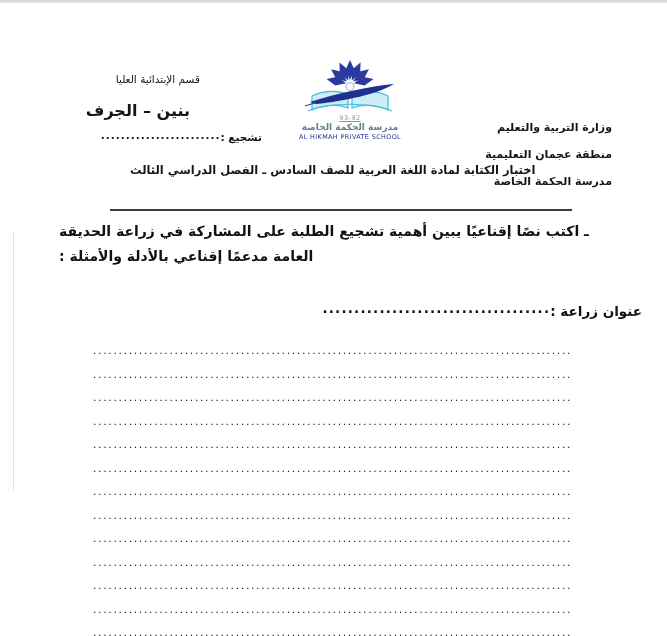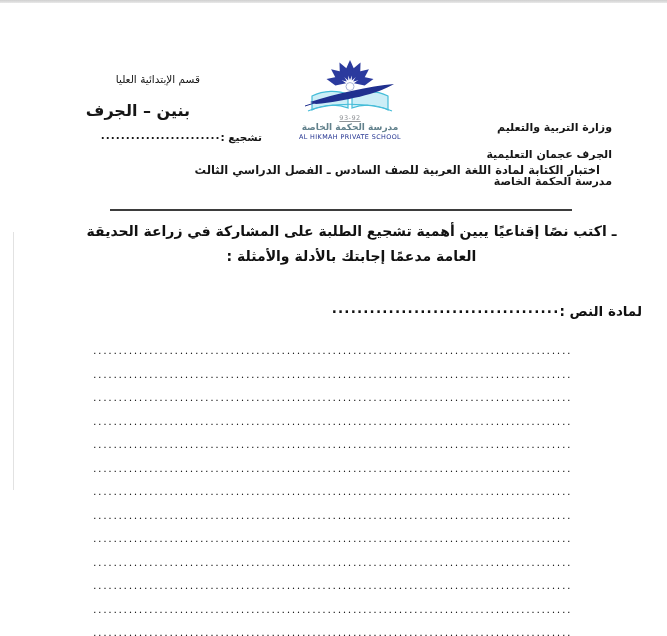--- a/index.html
+++ b/index.html
@@ -48,31 +48,31 @@
     position: absolute; left: 296px; top: 58px; width: 108px;
     text-align: center;
   }
   .logo svg { display: block; margin: 0 auto; }
   .logo-years { font-size: 6.5px; color: #8f9296; letter-spacing: 0.5px; margin-top: -2px; text-decoration: underline; }
   .logo-ar { font-size: 9px; color: #63828d; font-weight: bold; margin-top: 0px; direction: rtl; }
   .logo-en { font-size: 6.4px; color: #20308f; font-weight: normal; letter-spacing: 0.4px; margin-top: 1px; }
   
   .exam-title {
     position: absolute; left: 130px; top: 163px; width: 470px;
-    direction: rtl; text-align: right;
+    direction: rtl; text-align: left;
     font-weight: bold; font-size: 11.5px; color: #161616; white-space: nowrap;
   }
   .separator {
     position: absolute; left: 110px; top: 209px; width: 462px; height: 2px;
     background: #3d3d3d;
   }
   
   .prompt {
     position: absolute; right: 23px; top: 219px; width: 585px;
-    direction: rtl; text-align: center;
+    direction: rtl; text-align: left;
     font-weight: bold; font-size: 14px; line-height: 25px; color: #111;
   }
   
   .ttl-line {
     position: absolute; right: 25px; top: 300px;
     direction: rtl; font-weight: bold; font-size: 13.5px; color: #111;
     white-space: nowrap;
   }
   .ttl-dots {
     display: inline-block; width: 228px; overflow: hidden;
@@ -90,21 +90,21 @@
 </head>
 <body>
 
 <div class="page">
 
   <div class="top-edge"></div>
   <div class="fold-line"></div>
 
   <div class="hdr-right">
       <div>وزارة التربية والتعليم</div>
-      <div>الجرف عجمان التعليمية</div>
+      <div>منطقة عجمان التعليمية</div>
       <div>مدرسة الحكمة الخاصة</div>
     </div>
 
   <div class="logo">
     <span>
       <svg width="100" height="58" viewBox="0 0 100 58" xmlns="http://www.w3.org/2000/svg">
         <g fill="#2b3a9e">
           <path d="M50,22 L54.5,12 L50,2 L45.5,12 Z"></path>
           <path d="M50,22 L54.5,12 L50,2 L45.5,12 Z" transform="rotate(26 50 26)"></path>
           <path d="M50,22 L54.5,12 L50,2 L45.5,12 Z" transform="rotate(-26 50 26)"></path>
@@ -131,25 +131,25 @@
   <div class="name-line">
     <span>تشجيع :</span><span class="name-dots">.............................................</span>
   </div>
 
   <div class="exam-title">اختبار الكتابة لمادة اللغة العربية للصف السادس ـ الفصل الدراسي الثالث</div>
 
   <div class="separator"></div>
 
   <div class="prompt">
     <div>ـ اكتب نصًا إقناعيًا يبين أهمية تشجيع الطلبة على المشاركة في زراعة الحديقة</div>
-    <div>العامة مدعمًا إجابتك بالأدلة والأمثلة :</div>
+    <div>العامة مدعمًا إقناعي بالأدلة والأمثلة :</div>
   </div>
 
   <div class="ttl-line">
-    <span>لمادة النص :</span><span class="ttl-dots">............................................................</span>
+    <span>عنوان زراعة :</span><span class="ttl-dots">............................................................</span>
   </div>
 
   <div class="answers">
       <div class="ans-line">..................................................................................................................................</div>
       <div class="ans-line">..................................................................................................................................</div>
       <div class="ans-line">..................................................................................................................................</div>
       <div class="ans-line">..................................................................................................................................</div>
       <div class="ans-line">..................................................................................................................................</div>
       <div class="ans-line">..................................................................................................................................</div>
       <div class="ans-line">..................................................................................................................................</div>

